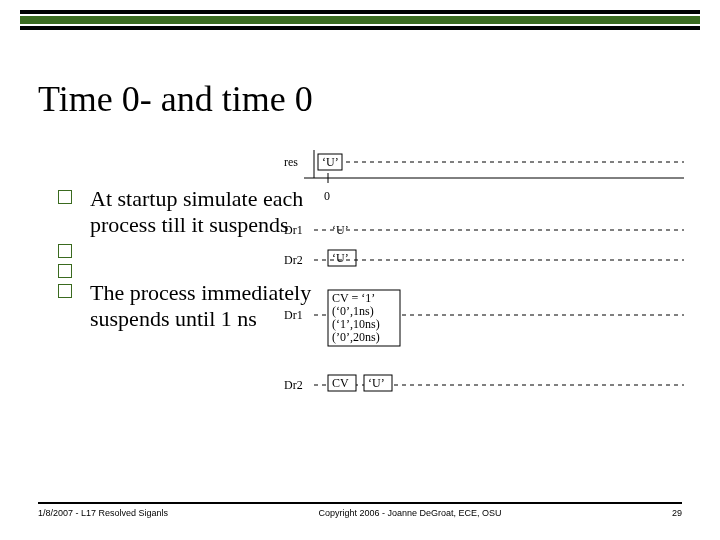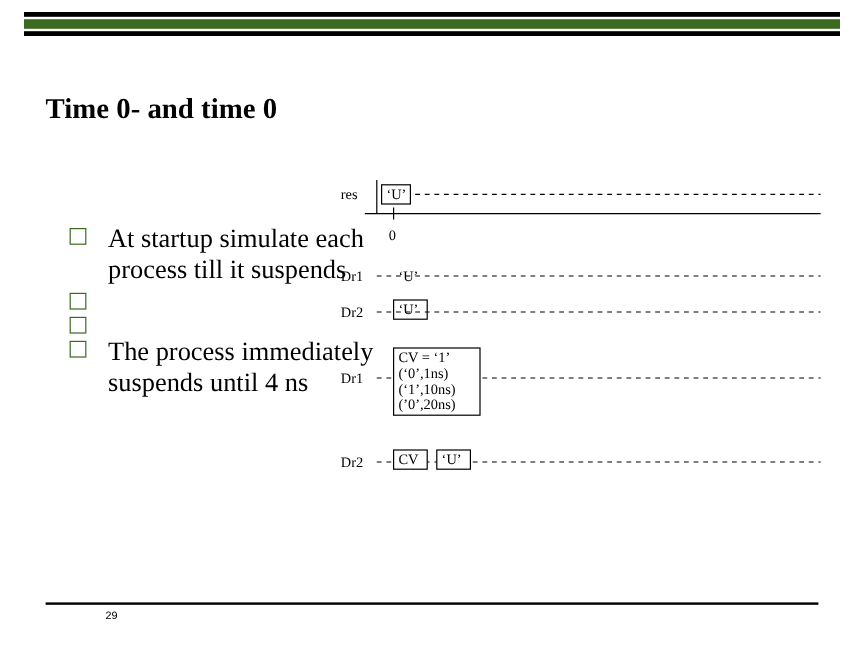--- a/index.html
+++ b/index.html
@@ -31,22 +31,22 @@
   }
   .bar-color {
     height: 8px;
     background: #3a6a1f;
     margin-bottom: 2px;
   }
   .title {
     position: absolute;
     top: 78px;
     left: 38px;
-    font-size: 24px;
-    font-weight: bold;
+    font-size: 36px;
+    font-weight: normal;
   }
   .body {
     position: absolute;
     top: 150px;
     left: 58px;
     width: 260px;
     font-size: 22px;
     line-height: 1.18;
     margin-top: 36px;
   }
@@ -116,21 +116,21 @@
       <div class="txt">At startup simulate each process till it suspends</div>
     </div>
     <div class="bullet">
       <div class="marker"></div>
     </div>
     <div class="bullet">
       <div class="marker"></div>
     </div>
     <div class="bullet">
       <div class="marker"></div>
-      <div class="txt">The process immediately suspends until 4 ns</div>
+      <div class="txt">The process immediately suspends until 1 ns</div>
     </div>
   </div>
 
   <div class="diagram">
     <svg width="400" height="260">
 
       <line x1="30" y1="0" x2="30" y2="28" stroke="#000" stroke-width="1"></line>
       <line x1="20" y1="28" x2="400" y2="28" stroke="#000" stroke-width="1"></line>
       <line x1="44" y1="23" x2="44" y2="33" stroke="#000" stroke-width="1"></line>
 
@@ -161,16 +161,18 @@
       <line x1="30" y1="235" x2="400" y2="235" stroke="#000" stroke-width="1" stroke-dasharray="4 4"></line>
       <text x="0" y="239">Dr2</text>
       <rect x="44" y="225" width="28" height="16" fill="#fff" stroke="#000"></rect>
       <text x="48" y="237">CV</text>
       <rect x="80" y="225" width="28" height="16" fill="#fff" stroke="#000"></rect>
       <text x="84" y="237">‘U’</text>
     </svg>
   </div>
 
   <div class="footer">
+    <div class="left">1/8/2007 - L17 Resolved Siganls</div>
+    <div class="center">Copyright 2006 - Joanne DeGroat, ECE, OSU</div>
     <div class="right">29</div>
   </div>
 
 </div>
 
 </body></html>

